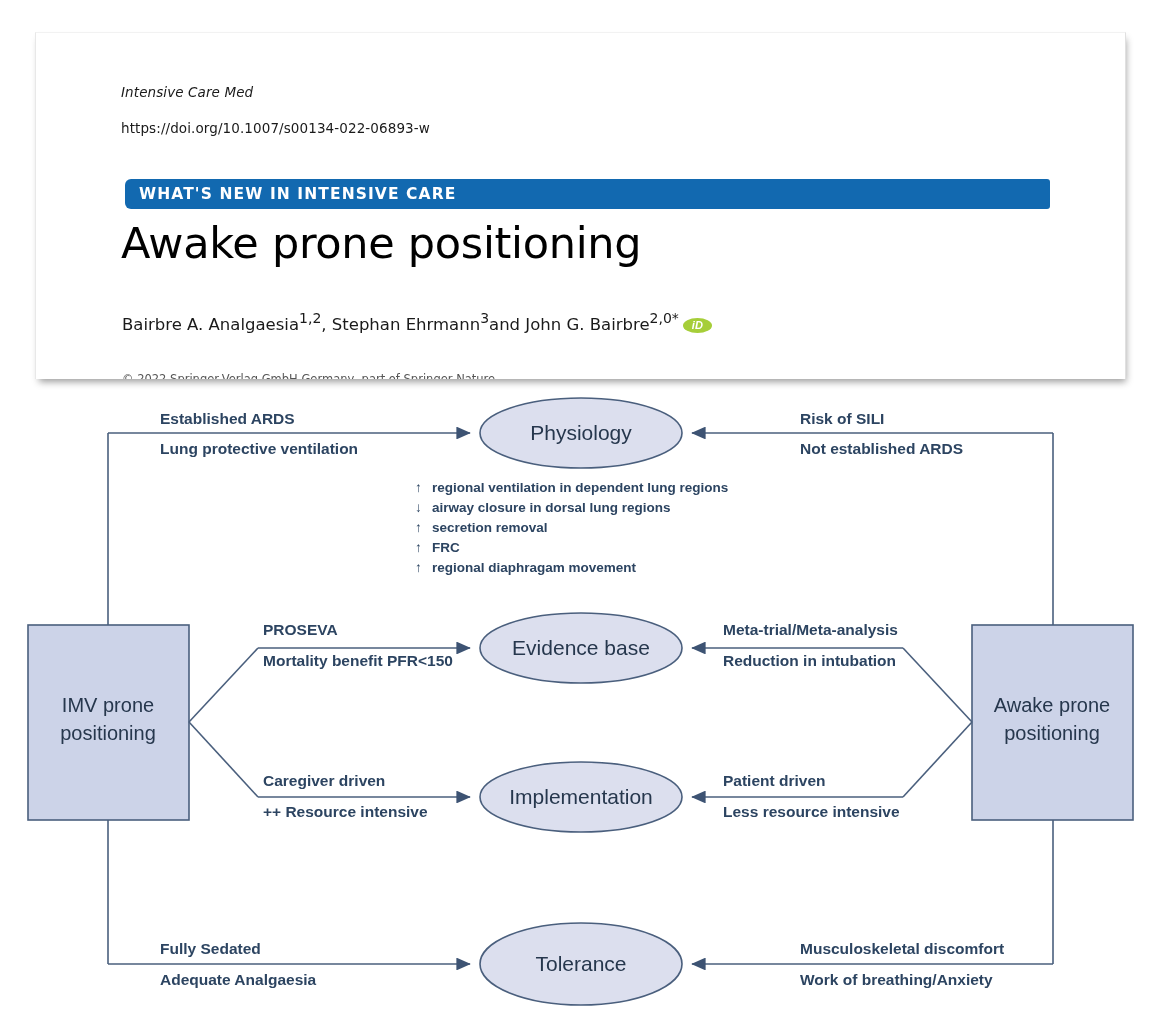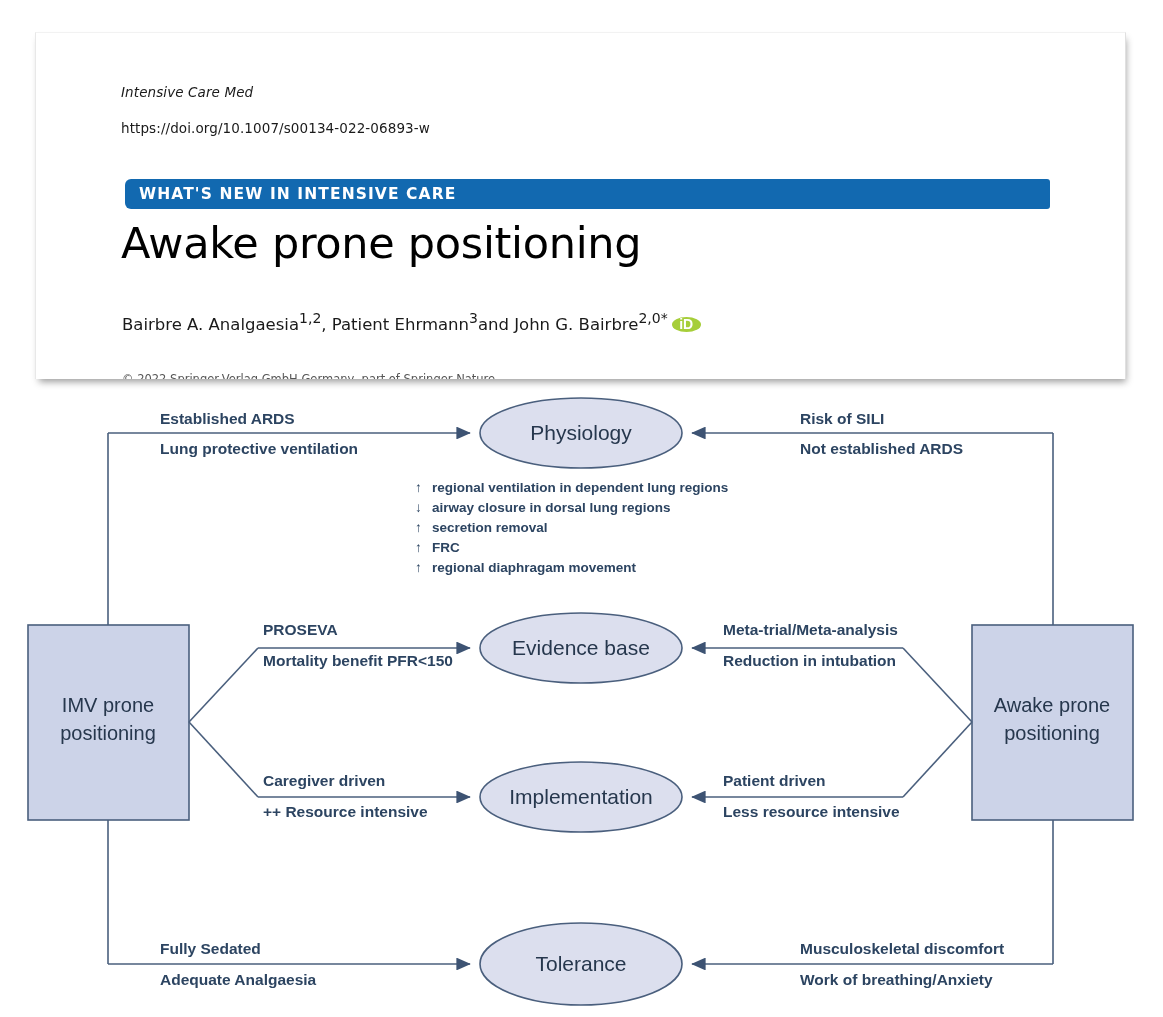--- a/index.html
+++ b/index.html
@@ -79,28 +79,29 @@
     white-space:nowrap;
     display:flex; align-items:baseline;
   }
   .authors sup{font-size:14px; vertical-align:super;}
   .orcid{
     display:inline-block;
     width:29px;height:15px;
     border-radius:50%;
     background:#a6ce39;
     color:#ffffff;
-    font-size:14px;
+    font-size:11px;
     font-weight:bold;
     font-family:"Liberation Sans", sans-serif;
     text-align:center;
     line-height:15px;
     margin-left:4px;
     position:relative;
     top:-1px;
+    font-style:italic;
   }
 
   .copyright{
     position:absolute;
     left:86px; top:339px;
     font-family:"DejaVu Sans", sans-serif;
     font-size:11.5px;
     color:#555555;
     white-space:nowrap;
   }
@@ -145,21 +146,21 @@
   </div>
 
   <div class="banner">
     <span class="banner-text">WHAT'S NEW IN INTENSIVE CARE</span>
   </div>
 
   <div class="paper-title">Awake prone positioning</div>
 
   <div class="authors">
     <span><span>Bairbre A. Analgaesia</span><sup>1,2</sup></span>
-    <span><span>, Patient Ehrmann</span><sup>3</sup></span>
+    <span><span>, Stephan Ehrmann</span><sup>3</sup></span>
     <span><span> and John G. Bairbre</span><sup>2,0*</sup></span>
     <span class="orcid">iD</span>
   </div>
 
   <div class="copyright">© 2022 Springer-Verlag GmbH Germany, part of Springer Nature</div>
 </div>
 
 <div class="diagram">
 <svg width="1163" height="629" viewBox="0 0 1163 629" xmlns="http://www.w3.org/2000/svg">
   <defs>

